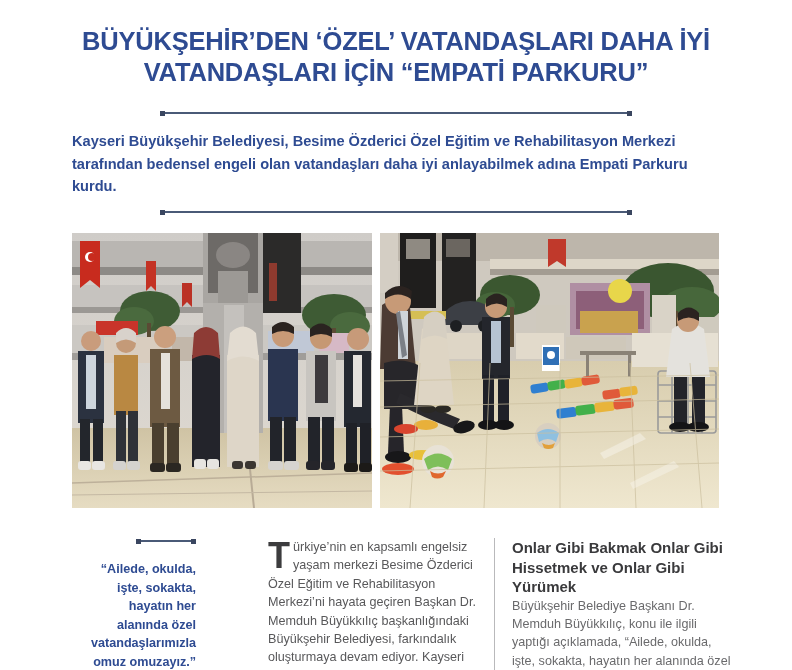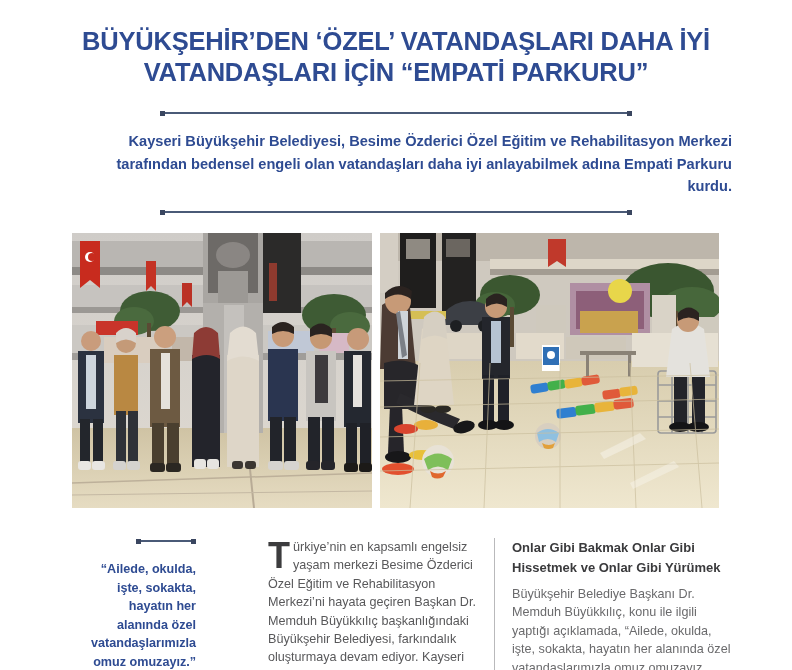--- a/index.html
+++ b/index.html
@@ -53,24 +53,24 @@
 
   #rule-quote {
     left: 136px;
     top: 540px;
     width: 60px;
   }
 
   
   .deck {
     position: absolute;
-    left: 84px;
+    left: 72px;
     top: 130px;
     width: 648px;
-    text-align: right;
+    text-align: left;
     color: #2e4b92;
     font-weight: bold;
     font-size: 14.6px;
     line-height: 22.5px;
   }
 
   
   .photo {
     position: absolute;
     top: 233px;
@@ -127,23 +127,22 @@
 
   .col-right {
     position: absolute;
     left: 512px;
     top: 538px;
     width: 222px;
   }
   .col-right .subhead {
     color: #3a3a3c;
     font-weight: bold;
-    font-size: 13px;
+    font-size: 15px;
     line-height: 19.5px;
-    margin-bottom: 8px;
   }
   .col-right .body {
     color: #6a6a6c;
     font-size: 12.6px;
     line-height: 18.4px;
   }
 </style>
 </head>
 <body>
 

